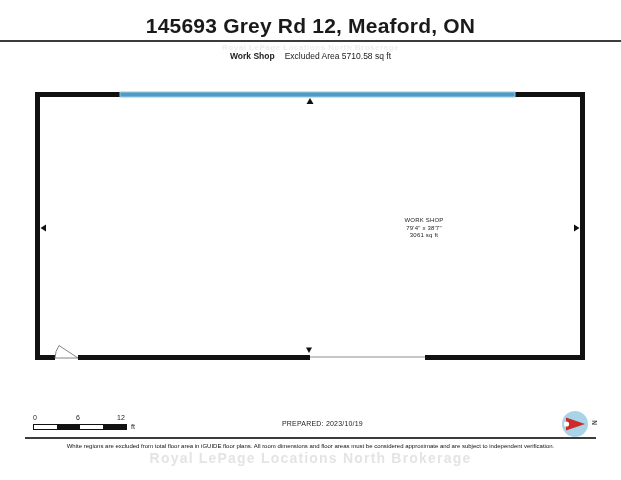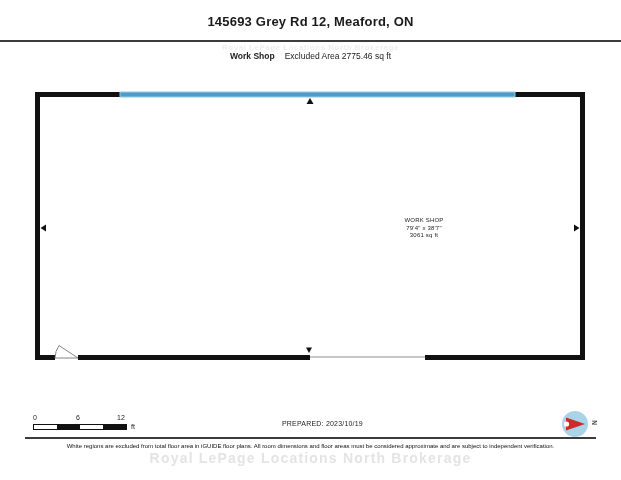--- a/index.html
+++ b/index.html
@@ -5,21 +5,21 @@
   html,body{margin:0;padding:0;}
   body{
     width:621px;height:480px;position:relative;overflow:hidden;
     background:#ffffff;
     font-family:"Liberation Sans", sans-serif;
     color:#111;
   }
   .abs{position:absolute;}
   .page-title{
     top:14px;left:0;width:621px;text-align:center;
-    font-size:13px;font-weight:bold;color:#1a1a1a;letter-spacing:.2px;
+    font-size:21px;font-weight:bold;color:#1a1a1a;letter-spacing:.2px;
   }
   .title-rule{top:40px;left:0;width:621px;height:2px;background:#3c3c3c;}
   .top-watermark{
     top:43px;left:0;width:621px;text-align:center;
     font-size:8px;font-weight:bold;color:#ededed;letter-spacing:.5px;
   }
   .subtitle{
     top:51px;left:0;width:621px;display:flex;justify-content:center;gap:10px;
     font-size:8.5px;color:#222;
   }
@@ -59,21 +59,21 @@
   }
 </style>
 </head>
 <body>
 
 <div class="abs page-title">145693 Grey Rd 12, Meaford, ON</div>
 <div class="abs title-rule"></div>
 <div class="abs top-watermark">Royal LePage Locations North Brokerage</div>
 <div class="abs subtitle">
   <span class="floor-name">Work Shop</span>
-  <span>Excluded Area 2775.46 sq ft</span>
+  <span>Excluded Area 5710.58 sq ft</span>
 </div>
 
 <svg class="abs plan-svg" width="621" height="480" viewBox="0 0 621 480" xmlns="http://www.w3.org/2000/svg">
 
   <rect x="35" y="92" width="550" height="5" fill="#111"></rect>
   <rect x="35" y="355" width="550" height="5" fill="#111"></rect>
   <rect x="35" y="92" width="5" height="268" fill="#111"></rect>
   <rect x="580" y="92" width="5" height="268" fill="#111"></rect>
 
   <rect x="120" y="92" width="395" height="5" fill="#4d9dc8" stroke="#9dc8e0" stroke-width="1"></rect>

